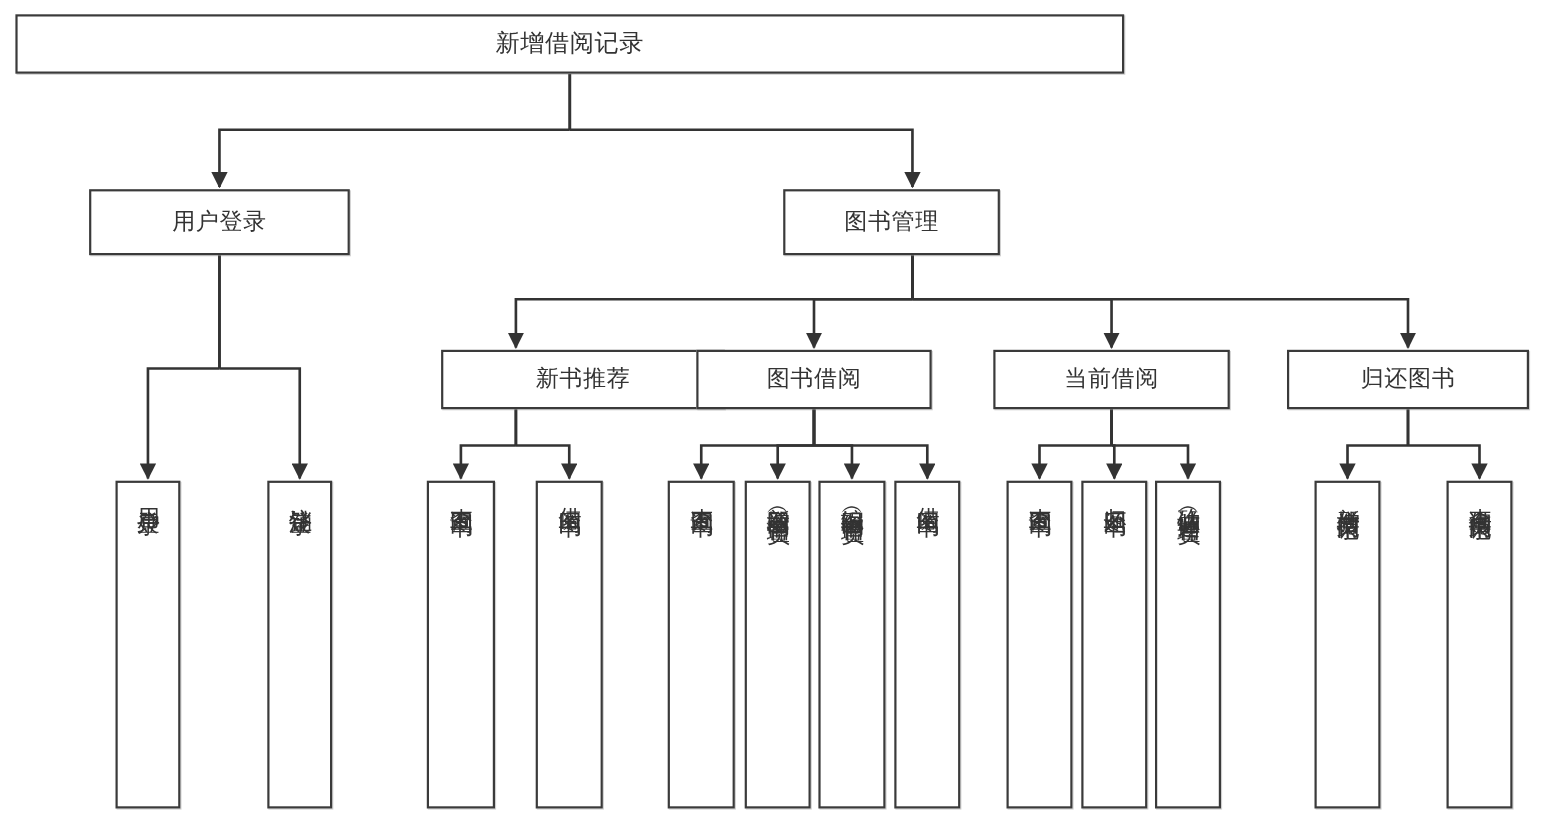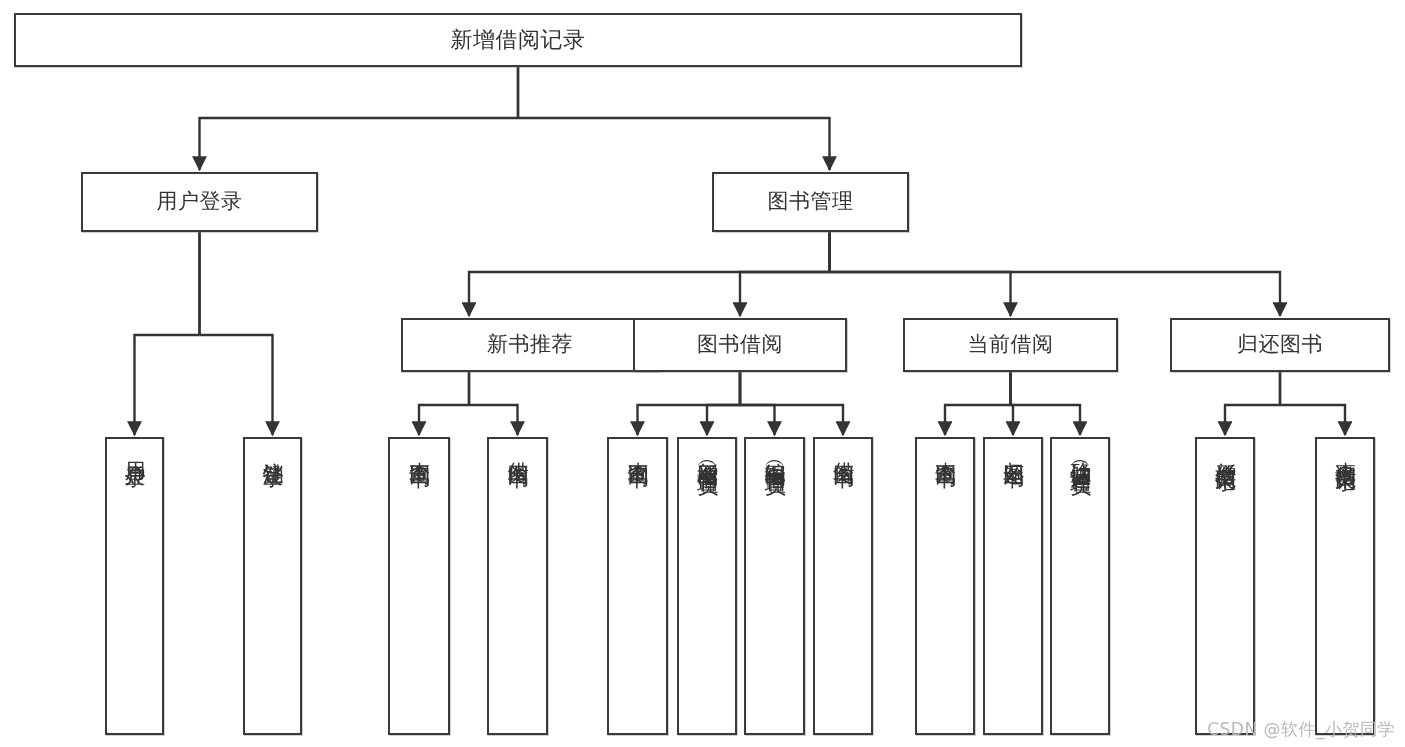--- a/index.html
+++ b/index.html
@@ -187,14 +187,13 @@
         <span class="node-label">确认归还（管理员）</span>
       </div>
       <div class="node vertical" style="left: 1195px; top: 437px; width: 60px; height: 298px;">
         <span class="node-label">新增借阅记录</span>
       </div>
       <div class="node vertical" style="left: 1315px; top: 437px; width: 60px; height: 298px;">
         <span class="node-label">查询借阅记录</span>
       </div>
     </div>
 
-  <div id="watermark">CSDN @软件_小贺同学</div>
 </div>
 
 </body></html>

